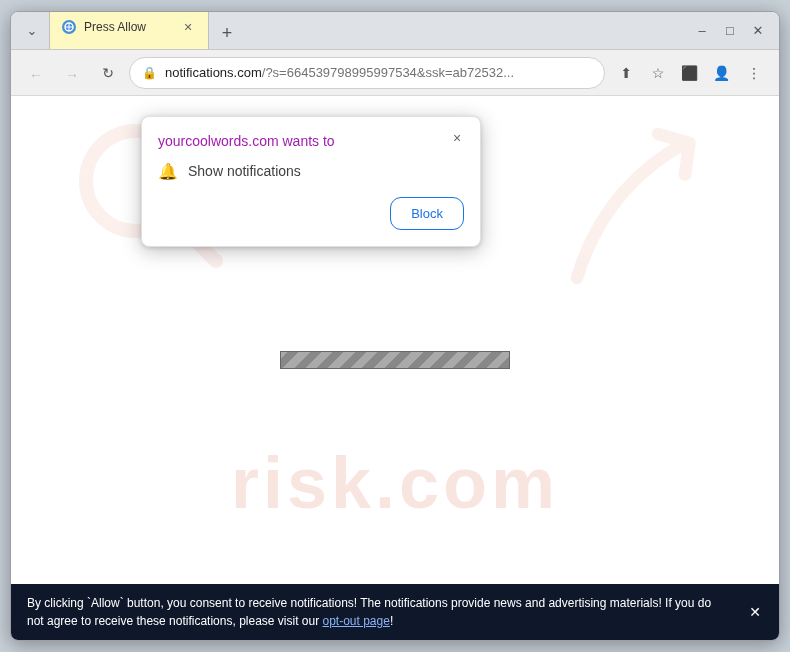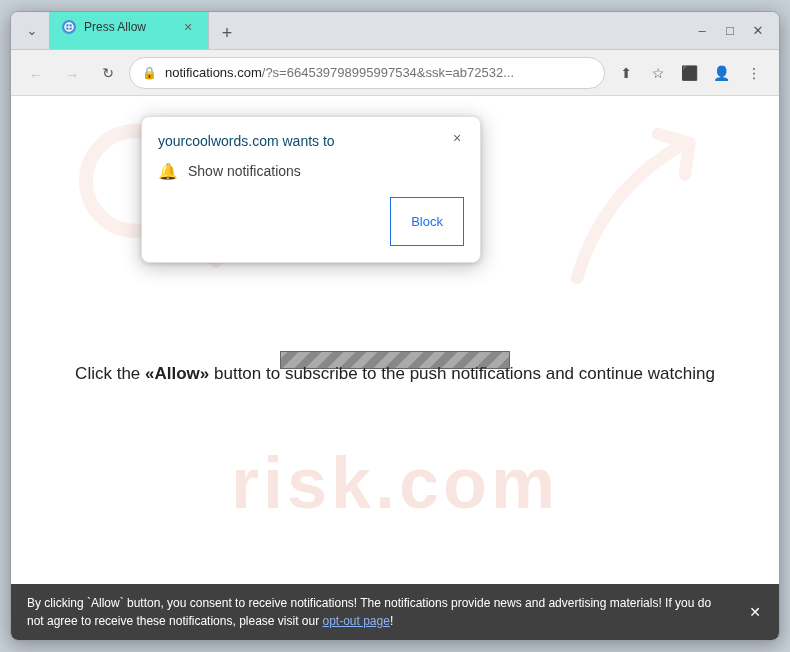--- a/index.html
+++ b/index.html
@@ -43,21 +43,21 @@
     }
     .tab-area {
       display: flex;
       align-items: flex-end;
       flex: 1;
       height: 100%;
       padding-top: 6px;
       margin-left: 4px;
     }
     .tab {
-      background: #5eead4;
+      background: #fef9c3;
       border-radius: 8px 8px 0 0;
       height: 45px;
       padding: 0 12px;
       display: flex;
       align-items: center;
       gap: 8px;
       font-size: 12px;
       color: #333;
       min-width: 160px;
       max-width: 240px;
@@ -295,21 +295,21 @@
       border-radius: 50%;
       display: flex;
       align-items: center;
       justify-content: center;
       font-size: 14px;
       color: #666;
       cursor: pointer;
     }
     .dialog-title {
       font-size: 14px;
-      color: #0c4a6e;
+      color: #a21caf;
       margin-bottom: 12px;
       padding-right: 24px;
     }
     .dialog-option {
       display: flex;
       align-items: center;
       gap: 10px;
       margin-bottom: 16px;
     }
     .bell-icon {
@@ -333,32 +333,32 @@
     .btn-allow {
       padding: 6px 20px;
       border: 1px solid #1a73e8;
       background: transparent;
       color: #1a73e8;
       border-radius: 4px;
       font-size: 13px;
       cursor: pointer;
     }
     .btn-block {
-      padding: 16px 20px;
+      padding: 8px 20px;
       border: 1px solid #1a73e8;
       background: transparent;
       color: #1a73e8;
-      border-radius: 0;
+      border-radius: 11px;
       font-size: 13px;
       cursor: pointer;
     }
 
     
     .bottom-bar {
-      background: #404040;
+      background: #0f172a;
       color: #ffffff;
       font-size: 12px;
       padding: 10px 48px 10px 16px;
       position: relative;
       line-height: 1.5;
       flex-shrink: 0;
     }
     .bottom-bar a {
       color: #8ab4f8;
       text-decoration: underline;
@@ -439,23 +439,20 @@
       <svg class="watermark-arrow" viewBox="0 0 200 200" style="position:absolute;top:20px;right:40px;width:180px;height:180px;opacity:0.07;">
         <path d="M20,180 Q50,80 140,30 M110,20 L145,30 L140,65" fill="none" stroke="#cc3300" stroke-width="14" stroke-linecap="round" stroke-linejoin="round"></path>
       </svg>
 
       <div class="watermark-risk">risk.com</div>
 
       <div style="position:absolute;top:52%;left:50%;transform:translate(-50%,-50%);margin-top:10px;">
         <div class="loading-bar"></div>
       </div>
 
-      <div class="instruction-text" style="bottom:200px;">
-        Click the <span class="allow-highlight">«Allow»</span> button to subscribe to the push notifications and continue watching
-      </div>
 
       <div class="notification-dialog">
         <div class="dialog-close">×</div>
         <div class="dialog-title">yourcoolwords.com wants to</div>
         <div class="dialog-option">
           <div class="bell-icon">🔔</div>
           <span class="dialog-option-text">Show notifications</span>
         </div>
         <div class="dialog-buttons">
           <button class="btn-block">Block</button>

